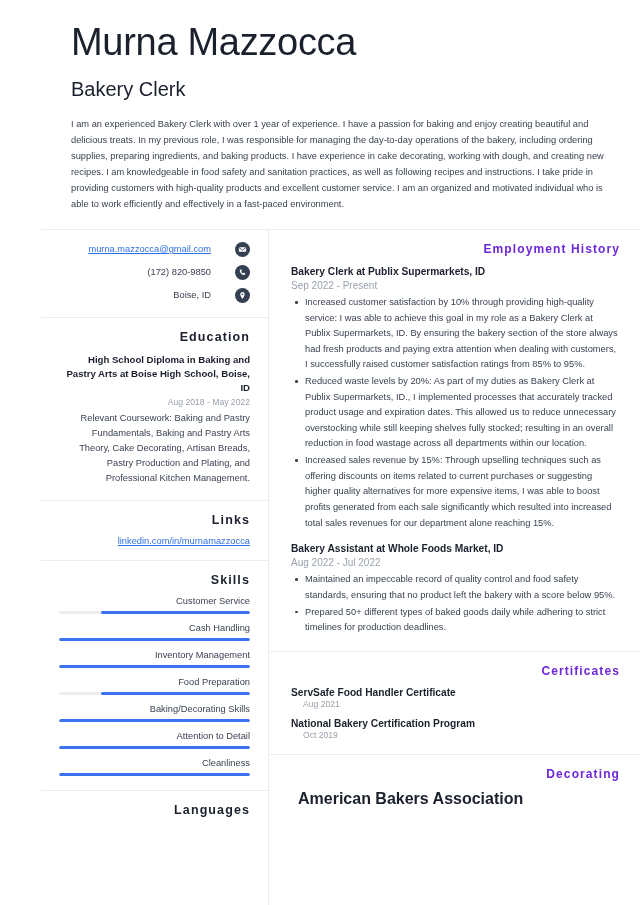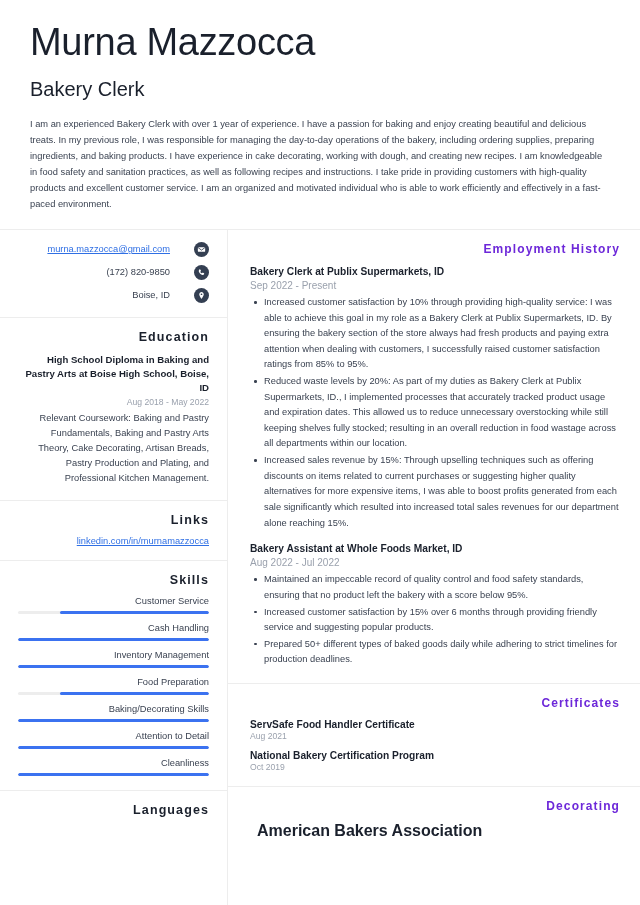--- a/index.html
+++ b/index.html
@@ -11,20 +11,21 @@
     font-family: "Liberation Sans", sans-serif;
     color: #2d3748;
     overflow: hidden;
   }
 
   .resume {
     width: 640px;
     height: 905px;
     position: relative;
     background: #ffffff;
+    padding-left: 41px;
   }
 
   
   .header {
     padding: 22px 30px 16px 30px;
     border-bottom: 1px solid #ededed;
   }
   .name {
     font-size: 38px;
     font-weight: 300;
@@ -207,20 +208,21 @@
   .cert:last-child { margin-bottom: 0; }
   .cert-name {
     font-size: 10.2px;
     font-weight: 700;
     color: #1a202c;
   }
   .cert-date {
     font-size: 8.6px;
     color: #9aa1ad;
     margin-top: 1px;
+    margin-left: 12px;
   }
   .member-name {
     font-size: 16px;
     font-weight: 700;
     color: #1a202c;
     margin-left: 7px;
   }
 </style>
 </head>
 <body>
@@ -344,21 +346,20 @@
                 <li>Increased customer satisfaction by 10% through providing high-quality service: I was able to achieve this goal in my role as a Bakery Clerk at Publix Supermarkets, ID. By ensuring the bakery section of the store always had fresh products and paying extra attention when dealing with customers, I successfully raised customer satisfaction ratings from 85% to 95%.</li>
                 <li>Reduced waste levels by 20%: As part of my duties as Bakery Clerk at Publix Supermarkets, ID., I implemented processes that accurately tracked product usage and expiration dates. This allowed us to reduce unnecessary overstocking while still keeping shelves fully stocked; resulting in an overall reduction in food wastage across all departments within our location.</li>
                 <li>Increased sales revenue by 15%: Through upselling techniques such as offering discounts on items related to current purchases or suggesting higher quality alternatives for more expensive items, I was able to boost profits generated from each sale significantly which resulted into increased total sales revenues for our department alone reaching 15%.</li>
               </ul>
             </div>
             <div class="entry">
               <div class="entry-title">Bakery Assistant at Whole Foods Market, ID</div>
               <div class="entry-date">Aug 2022 - Jul 2022</div>
               <ul class="bullets">
                 <li>Maintained an impeccable record of quality control and food safety standards, ensuring that no product left the bakery with a score below 95%.</li>
-                <li>Increased customer satisfaction by 15% over 6 months through providing friendly service and suggesting popular products.</li>
                 <li>Prepared 50+ different types of baked goods daily while adhering to strict timelines for production deadlines.</li>
               </ul>
             </div>
           </div>
       </div>
 
       <div class="rblock">
         <div class="rsec-head">Certificates</div>
         <div id="certificates-list">
             <div class="cert">

